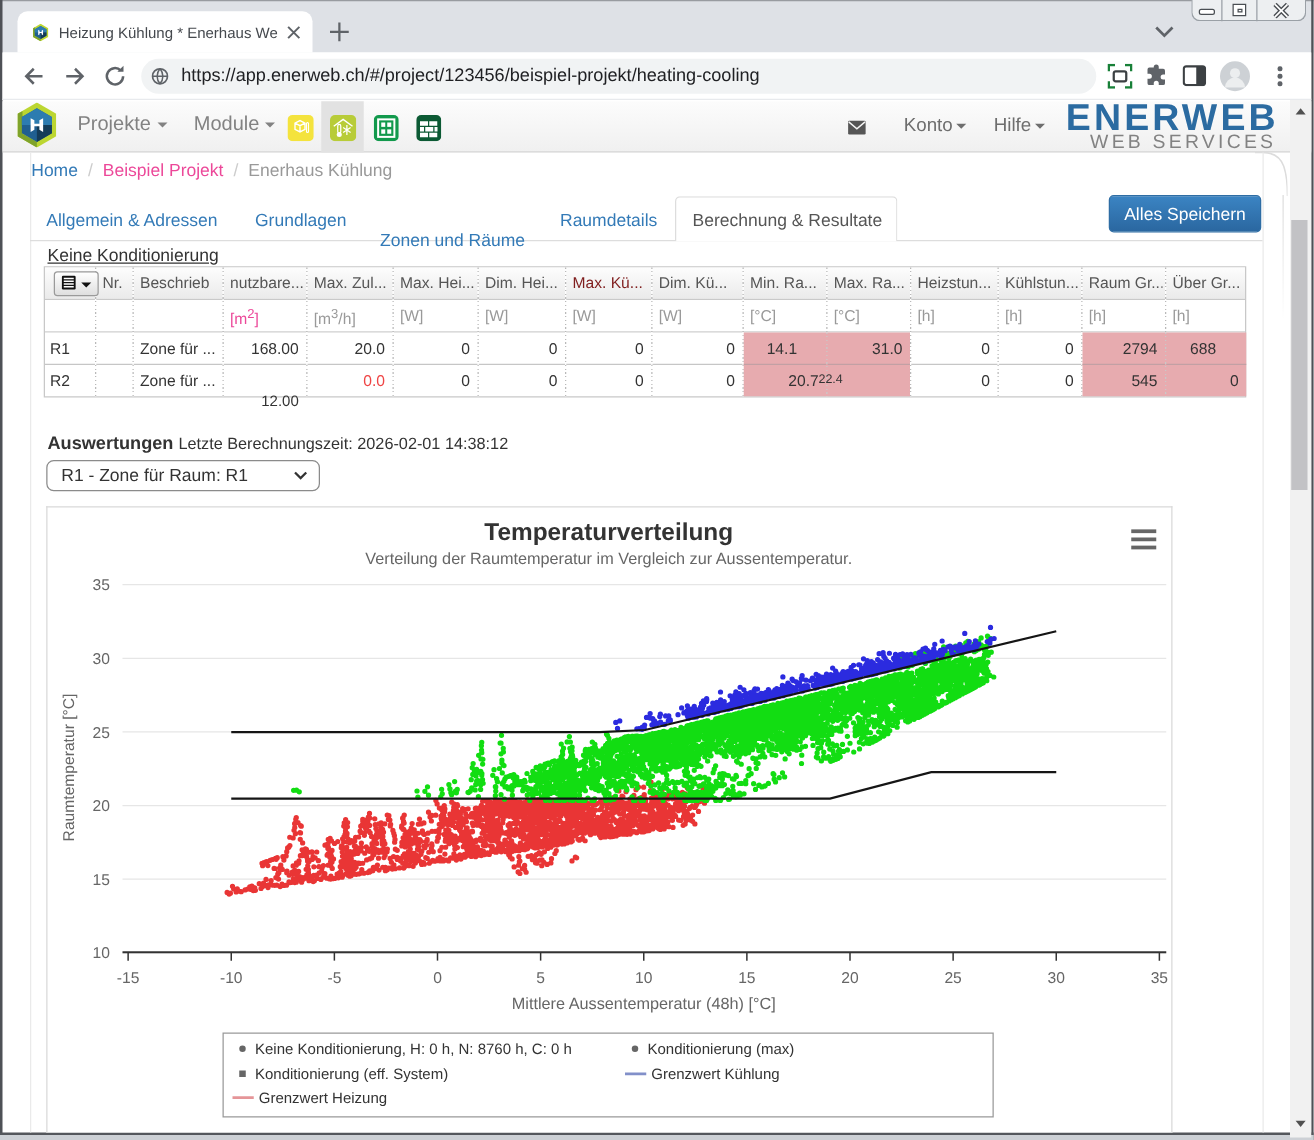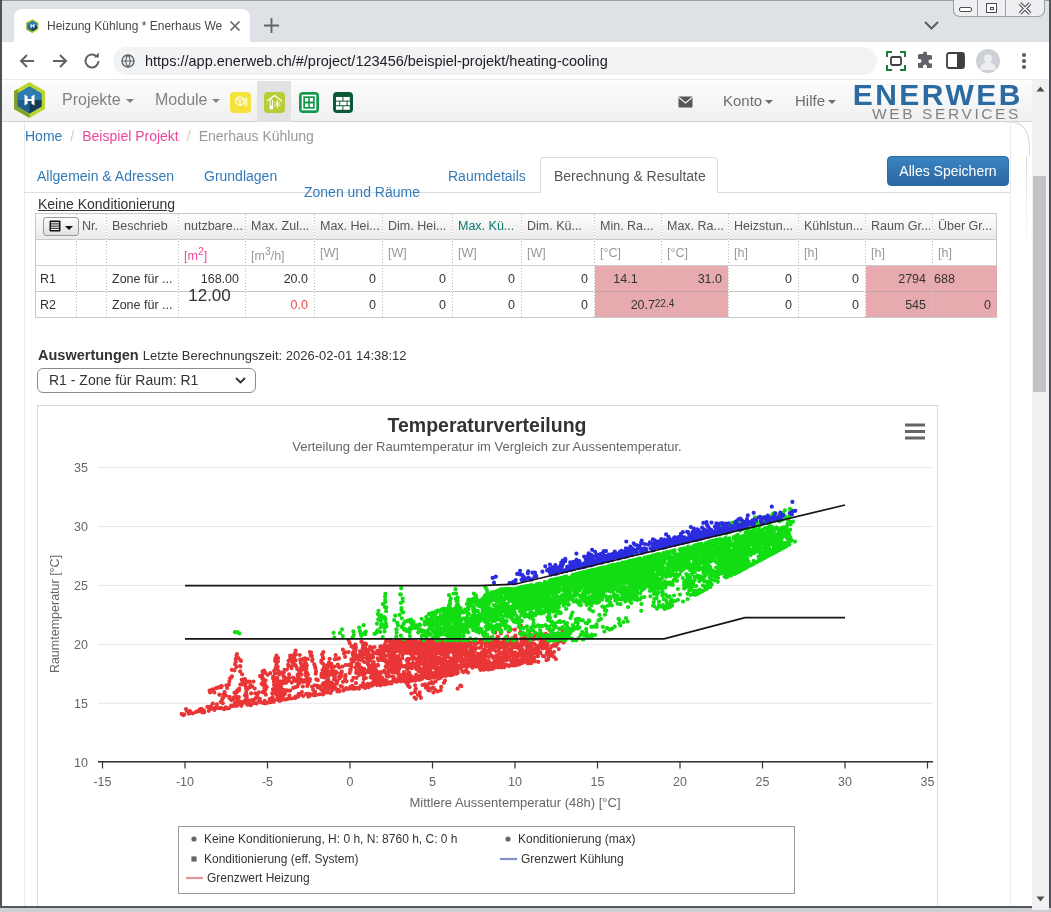--- a/index.html
+++ b/index.html
@@ -166,21 +166,21 @@
     <div class="abs" style="left:693px;top:1px;width:1px;height:103px;background:repeating-linear-gradient(#b9b9b9 0 1px,#fff 1px 3px)"></div>
     <div class="abs" style="left:763px;top:1px;width:1px;height:103px;background:repeating-linear-gradient(#b9b9b9 0 1px,#fff 1px 3px)"></div>
     <div class="abs" style="left:830px;top:1px;width:1px;height:103px;background:repeating-linear-gradient(#b9b9b9 0 1px,#fff 1px 3px)"></div>
     <div class="abs" style="left:897px;top:1px;width:1px;height:103px;background:repeating-linear-gradient(#b9b9b9 0 1px,#fff 1px 3px)"></div>
     <div class="abs" style="left:47px;top:6px;width:22px;overflow:hidden;white-space:nowrap;font-size:12.5px;color:#555">Nr.</div>
     <div class="abs" style="left:77px;top:6px;width:64px;overflow:hidden;white-space:nowrap;font-size:12.5px;color:#555">Beschrieb</div>
     <div class="abs" style="left:149px;top:6px;width:59px;overflow:hidden;white-space:nowrap;font-size:12.5px;color:#555">nutzbare...</div>
     <div class="abs" style="left:216px;top:6px;width:61px;overflow:hidden;white-space:nowrap;font-size:12.5px;color:#555">Max. Zul...</div>
     <div class="abs" style="left:285px;top:6px;width:60px;overflow:hidden;white-space:nowrap;font-size:12.5px;color:#555">Max. Hei...</div>
     <div class="abs" style="left:353px;top:6px;width:62px;overflow:hidden;white-space:nowrap;font-size:12.5px;color:#555">Dim. Hei...</div>
-    <div class="abs" style="left:423px;top:6px;width:61px;overflow:hidden;white-space:nowrap;font-size:12.5px;color:#0f766e">Max. Kü...</div>
+    <div class="abs" style="left:423px;top:6px;width:61px;overflow:hidden;white-space:nowrap;font-size:12.5px;color:#7f1d1d">Max. Kü...</div>
     <div class="abs" style="left:492px;top:6px;width:65px;overflow:hidden;white-space:nowrap;font-size:12.5px;color:#555">Dim. Kü...</div>
     <div class="abs" style="left:565px;top:6px;width:59px;overflow:hidden;white-space:nowrap;font-size:12.5px;color:#555">Min. Ra...</div>
     <div class="abs" style="left:632px;top:6px;width:59px;overflow:hidden;white-space:nowrap;font-size:12.5px;color:#555">Max. Ra...</div>
     <div class="abs" style="left:699px;top:6px;width:62px;overflow:hidden;white-space:nowrap;font-size:12.5px;color:#555">Heizstun...</div>
     <div class="abs" style="left:769px;top:6px;width:59px;overflow:hidden;white-space:nowrap;font-size:12.5px;color:#555">Kühlstun...</div>
     <div class="abs" style="left:836px;top:6px;width:59px;overflow:hidden;white-space:nowrap;font-size:12.5px;color:#555">Raum Gr...</div>
     <div class="abs" style="left:903px;top:6px;width:57px;overflow:hidden;white-space:nowrap;font-size:12.5px;color:#555">Über Gr...</div>
     <div class="abs tbtn" style="left:8px;top:4px"><svg width="13" height="12" viewBox="0 0 13 12">
         <rect x="0.5" y="0.5" width="11" height="11" fill="#111" rx="1"></rect>
         <rect x="2" y="2.2" width="8" height="1.2" fill="#fff"></rect>
@@ -212,24 +212,24 @@
     <div class="abs" style="left:212px;top:59px;width:61px;font-size:12.5px;color:#333;text-align:right">20.0</div>
     <div class="abs" style="left:281px;top:59px;width:60px;font-size:12.5px;color:#333;text-align:right">0</div>
     <div class="abs" style="left:349px;top:59px;width:62px;font-size:12.5px;color:#333;text-align:right">0</div>
     <div class="abs" style="left:419px;top:59px;width:61px;font-size:12.5px;color:#333;text-align:right">0</div>
     <div class="abs" style="left:488px;top:59px;width:65px;font-size:12.5px;color:#333;text-align:right">0</div>
     <div class="abs" style="left:561px;top:59px;width:59px;font-size:12.5px;color:#333;text-align:center">14.1</div>
     <div class="abs" style="left:628px;top:59px;width:59px;font-size:12.5px;color:#333;text-align:right">31.0</div>
     <div class="abs" style="left:695px;top:59px;width:62px;font-size:12.5px;color:#333;text-align:right">0</div>
     <div class="abs" style="left:765px;top:59px;width:59px;font-size:12.5px;color:#333;text-align:right">0</div>
     <div class="abs" style="left:832px;top:59px;width:59px;font-size:12.5px;color:#333;text-align:right">2794</div>
-    <div class="abs" style="left:899px;top:59px;width:57px;font-size:12.5px;color:#333;text-align:left">688</div>
+    <div class="abs" style="left:899px;top:59px;width:57px;font-size:12.5px;color:#333;text-align:center">688</div>
     <div class="abs" style="left:5px;top:85px;font-size:12.5px;color:#333">R2</div>
     <div class="abs" style="left:77px;top:85px;width:62px;overflow:hidden;white-space:nowrap;font-size:12.5px;color:#333">Zone für ...</div>
-    <div class="abs" style="left:145px;top:73px;width:59px;font-size:17px;color:#333;text-align:center">12.00</div>
+    <div class="abs" style="left:145px;top:101px;width:59px;font-size:12px;color:#333;text-align:right">12.00</div>
     <div class="abs" style="left:212px;top:85px;width:61px;font-size:12.5px;color:#ef4444;text-align:right">0.0</div>
     <div class="abs" style="left:281px;top:85px;width:60px;font-size:12.5px;color:#333;text-align:right">0</div>
     <div class="abs" style="left:349px;top:85px;width:62px;font-size:12.5px;color:#333;text-align:right">0</div>
     <div class="abs" style="left:419px;top:85px;width:61px;font-size:12.5px;color:#333;text-align:right">0</div>
     <div class="abs" style="left:488px;top:85px;width:65px;font-size:12.5px;color:#333;text-align:right">0</div>
     <div class="abs" style="left:561px;top:85px;width:59px;font-size:12.5px;color:#333;text-align:right">20.7</div>
     <div class="abs" style="left:600px;top:85px;width:59px;font-size:10px;color:#333;text-align:center">22.4</div>
     <div class="abs" style="left:695px;top:85px;width:62px;font-size:12.5px;color:#333;text-align:right">0</div>
     <div class="abs" style="left:765px;top:85px;width:59px;font-size:12.5px;color:#333;text-align:right">0</div>
     <div class="abs" style="left:832px;top:85px;width:59px;font-size:12.5px;color:#333;text-align:right">545</div>

